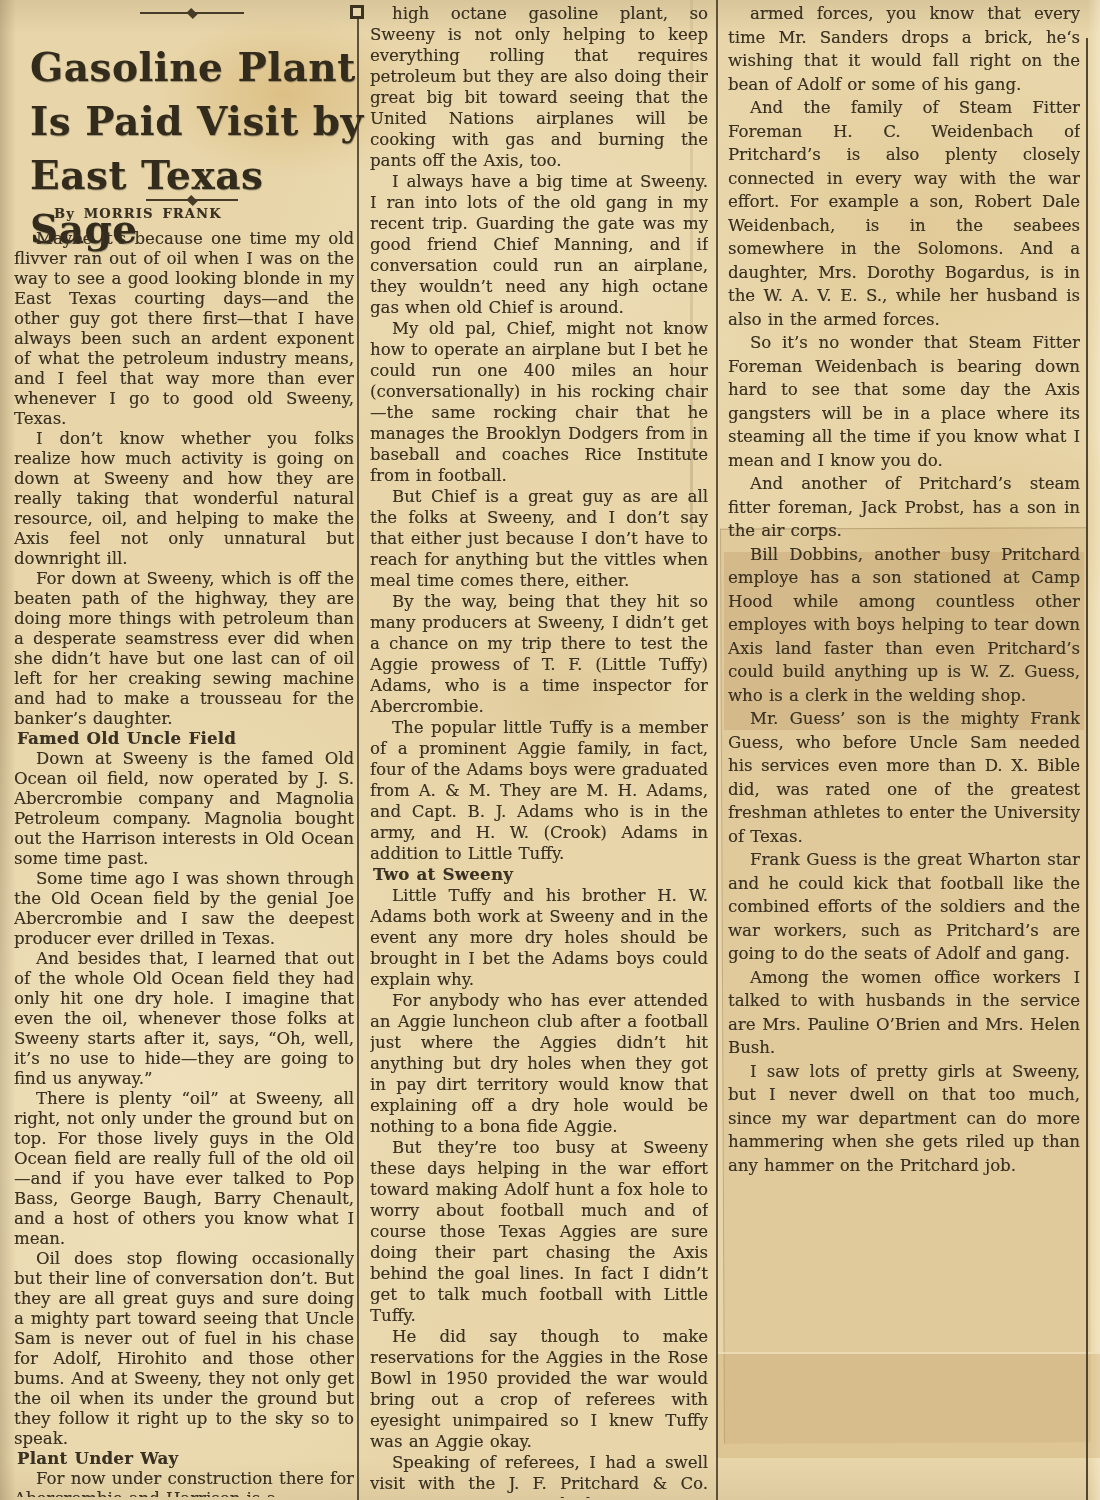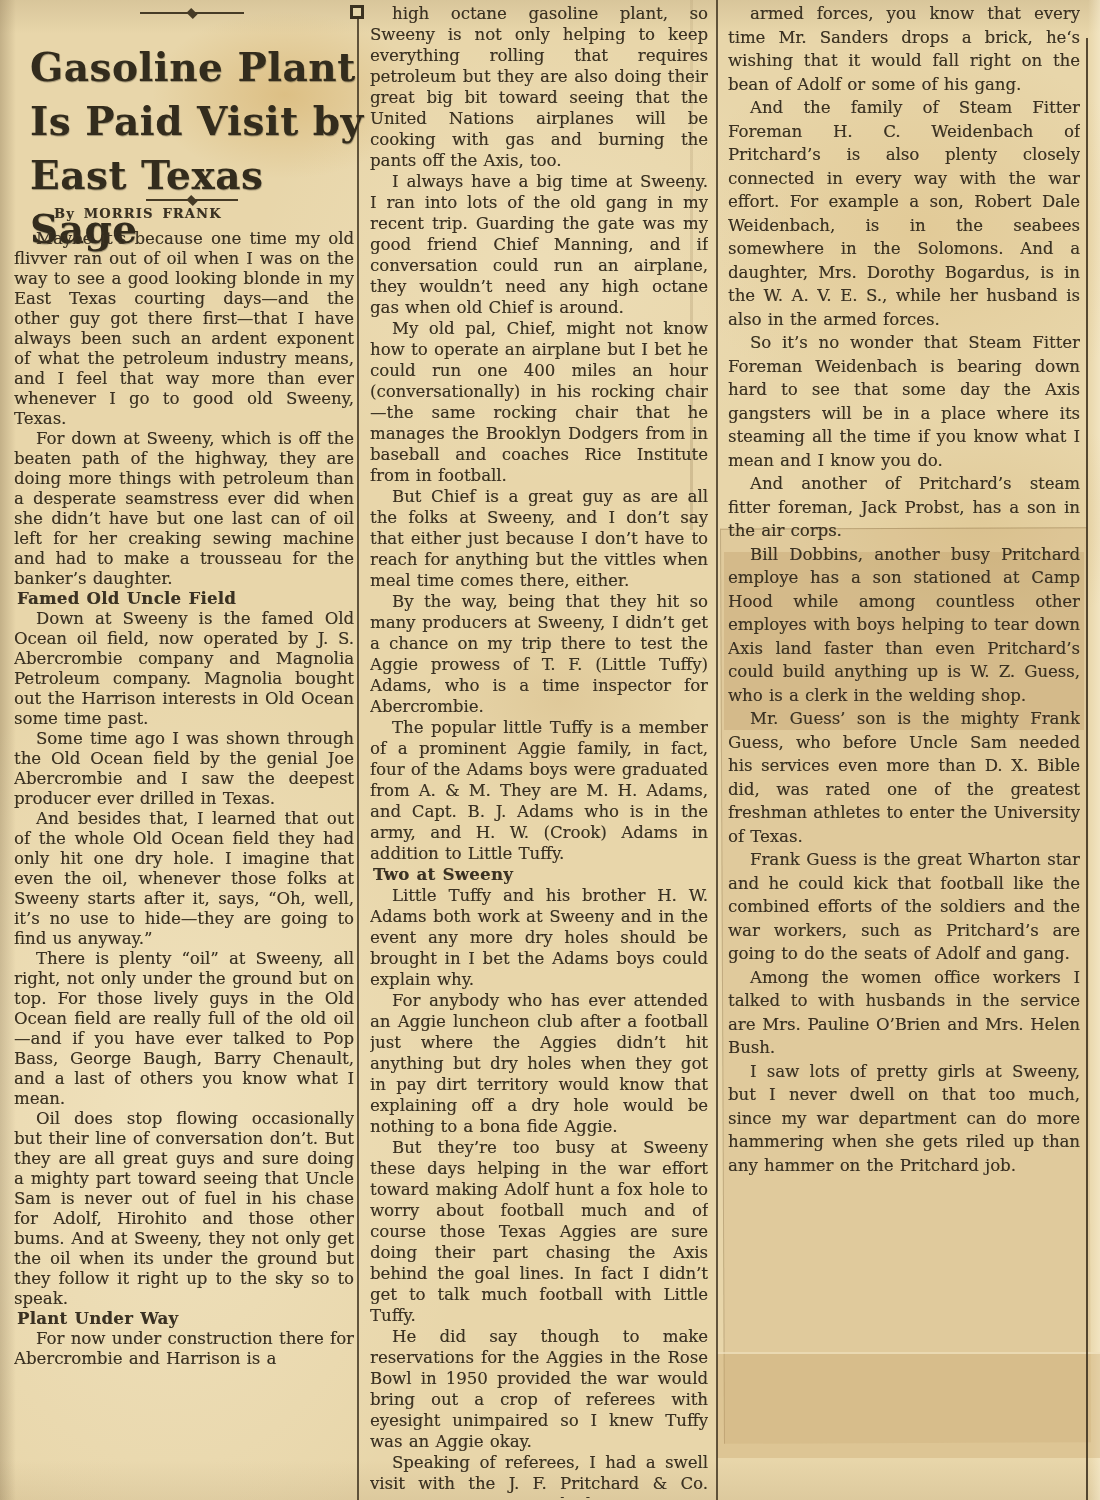--- a/index.html
+++ b/index.html
@@ -110,26 +110,27 @@
   <span>Is Paid Visit by</span><br>
   <span>East Texas Sage</span></h1>
 
   <div class="byline ink">
     <span>By</span>
     <span>MORRIS FRANK</span>
   </div>
 
   <div class="col-body col1-body ink">
       <p>Maybe it’s because one time my old flivver ran out of oil when I was on the way to see a good looking blonde in my East Texas courting days—and the other guy got there first—that I have always been such an ardent exponent of what the petroleum industry means, and I feel that way more than ever whenever I go to good old Sweeny, Texas.</p>
+      <p>I don’t know whether you folks realize how much activity is going on down at Sweeny and how they are really taking that wonderful natural resource, oil, and helping to make the Axis feel not only unnatural but downright ill.</p>
       <p>For down at Sweeny, which is off the beaten path of the highway, they are doing more things with petroleum than a desperate seamstress ever did when she didn’t have but one last can of oil left for her creaking sewing machine and had to make a trousseau for the banker’s daughter.</p>
       <h3>Famed Old Uncle Field</h3>
       <p>Down at Sweeny is the famed Old Ocean oil field, now operated by J. S. Abercrombie company and Magnolia Petroleum company. Magnolia bought out the Harrison interests in Old Ocean some time past.</p>
       <p>Some time ago I was shown through the Old Ocean field by the genial Joe Abercrombie and I saw the deepest producer ever drilled in Texas.</p>
       <p>And besides that, I learned that out of the whole Old Ocean field they had only hit one dry hole. I imagine that even the oil, whenever those folks at Sweeny starts after it, says, “Oh, well, it’s no use to hide—they are going to find us anyway.”</p>
-      <p>There is plenty “oil” at Sweeny, all right, not only under the ground but on top. For those lively guys in the Old Ocean field are really full of the old oil—and if you have ever talked to Pop Bass, George Baugh, Barry Chenault, and a last of others you know what I mean.</p>
+      <p>There is plenty “oil” at Sweeny, all right, not only under the ground but on top. For those lively guys in the Old Ocean field are really full of the old oil—and if you have ever talked to Pop Bass, George Baugh, Barry Chenault, and a host of others you know what I mean.</p>
       <p>Oil does stop flowing occasionally but their line of conversation don’t. But they are all great guys and sure doing a mighty part toward seeing that Uncle Sam is never out of fuel in his chase for Adolf, Hirohito and those other bums. And at Sweeny, they not only get the oil when its under the ground but they follow it right up to the sky so to speak.</p>
       <h3>Plant Under Way</h3>
       <p>For now under construction there for Abercrombie and Harrison is a</p>
     </div>
   <div class="col-body col2-body ink">
       <p>high octane gasoline plant, so Sweeny is not only helping to keep everything rolling that requires petroleum but they are also doing their great big bit toward seeing that the United Nations airplanes will be cooking with gas and burning the pants off the Axis, too.</p>
       <p>I always have a big time at Sweeny. I ran into lots of the old gang in my recent trip. Guarding the gate was my good friend Chief Manning, and if conversation could run an airplane, they wouldn’t need any high octane gas when old Chief is around.</p>
       <p>My old pal, Chief, might not know how to operate an airplane but I bet he could run one 400 miles an hour (conversationally) in his rocking chair—the same rocking chair that he manages the Brooklyn Dodgers from in baseball and coaches Rice Institute from in football.</p>
       <p>But Chief is a great guy as are all the folks at Sweeny, and I don’t say that either just because I don’t have to reach for anything but the vittles when meal time comes there, either.</p>
       <p>By the way, being that they hit so many producers at Sweeny, I didn’t get a chance on my trip there to test the Aggie prowess of T. F. (Little Tuffy) Adams, who is a time inspector for Abercrombie.</p>

